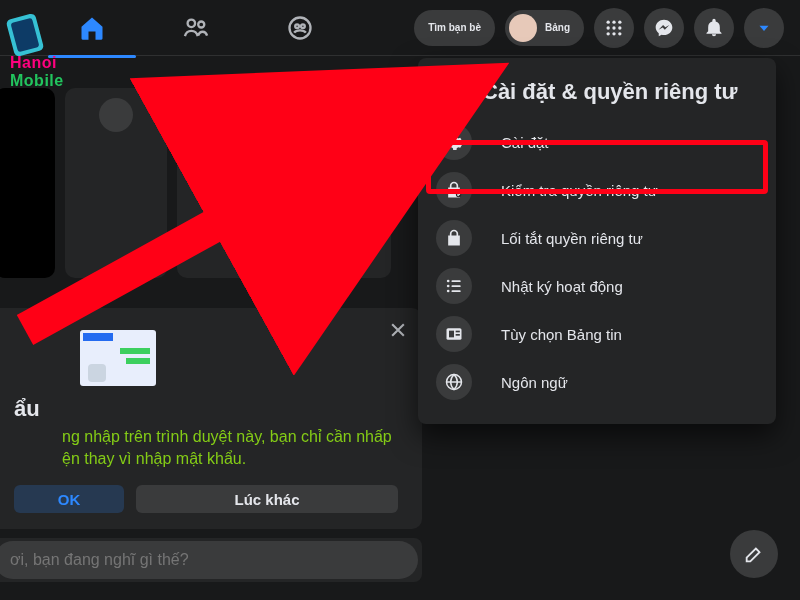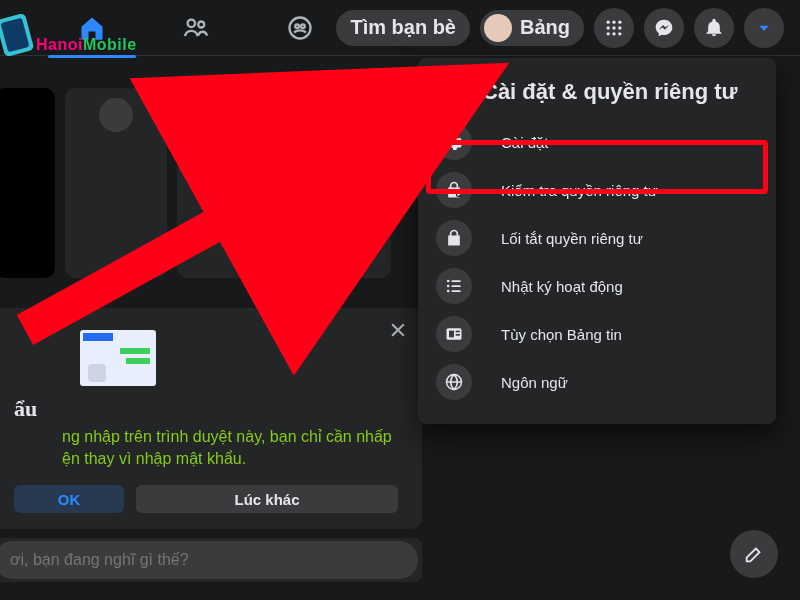--- a/index.html
+++ b/index.html
@@ -20,34 +20,34 @@
   }
   .nav-icon-btn.active { color:#2d88ff; }
   .nav-icon-btn.active-under { position:relative; }
   .nav-icon-btn.active-under::after{
     content:""; position:absolute; bottom:-14px; left:-28px; right:-28px;
     height:3px; background:#2d88ff; border-radius:2px;
   }
   .nav-right { margin-left:auto; display:flex; align-items:center; gap:10px; }
   .pill-btn {
     background:#3a3b3c; color:#e4e6eb; border:none; border-radius:20px;
-    height:36px; padding:0 14px; font-size:20px; font-weight:600; cursor:pointer;
+    height:36px; padding:0 14px; font-size:10px; font-weight:600; cursor:pointer;
     display:flex; align-items:center; gap:8px;
   }
   .circle-btn {
     width:40px; height:40px; border-radius:50%; background:#3a3b3c;
     display:flex; align-items:center; justify-content:center; cursor:pointer;
     color:#e4e6eb;
   }
   .circle-btn.avatar { background:#e7c9b9; }
   .circle-btn.caret { color:#2d88ff; }
   
   .watermark {
-    position:absolute; top:16px; left:0; z-index:6;
-    display:flex; align-items:flex-end; font-weight:700; letter-spacing:.5px;
+    position:absolute; top:16px; left:10px; z-index:6;
+    display:flex; align-items:flex-start; font-weight:700; letter-spacing:.5px;flex-direction:column;
   }
   .watermark .tool {
     width:30px; height:38px; background:#36c1d4; border-radius:5px;
     transform:rotate(-15deg); margin-right:6px; position:relative;
   }
   .watermark .tool::before { content:""; position:absolute; inset:4px; background:#0d3b66; border-radius:3px; }
   .watermark .name1 { color:#ff007f; }
   .watermark .name2 { color:#22c55e; }
   .thumb-strip {
     display:flex; gap:10px; margin:18px 0 0 -5px;
@@ -77,21 +77,21 @@
     content:""; position:absolute; top:3px; left:3px; width:30px; height:8px; background:#246bf0;
   }
   .prompt-card .illus .line1, .prompt-card .illus .line2{
     position:absolute; right:6px; height:6px; background:#3ccf5e; width:30px;
   }
   .prompt-card .illus .line1{ top:18px; }
   .prompt-card .illus .line2{ top:28px; width:24px; }
   .prompt-card .illus .ava{
     position:absolute; bottom:4px; left:8px; width:18px; height:18px; border-radius:4px; background:#cbd5e1;
   }
-  .prompt-title { font-weight:700; font-size:22px; margin-bottom:4px;font-family:Liberation Serif, serif; }
+  .prompt-title { font-weight:700; font-size:22px; margin-bottom:4px; }
   .prompt-desc { color:#84cc16; font-size:16px; line-height:1.35;margin-left:48px; }
   .prompt-actions { display:flex; gap:12px; margin-top:16px; }
   .prompt-actions .bk, .prompt-actions .later {
     flex:1; height:28px; border:none; border-radius:6px; font-weight:600; font-size:15px; cursor:pointer;
   }
   .prompt-actions .bk { background:#263951; color:#2d88ff; width:70px; flex:0 0 110px; }
   .prompt-actions .later { background:#3a3b3c; color:#e4e6eb; }
   
   .composer {
     position:absolute; left:-10px; bottom:18px; width:432px; height:44px;

